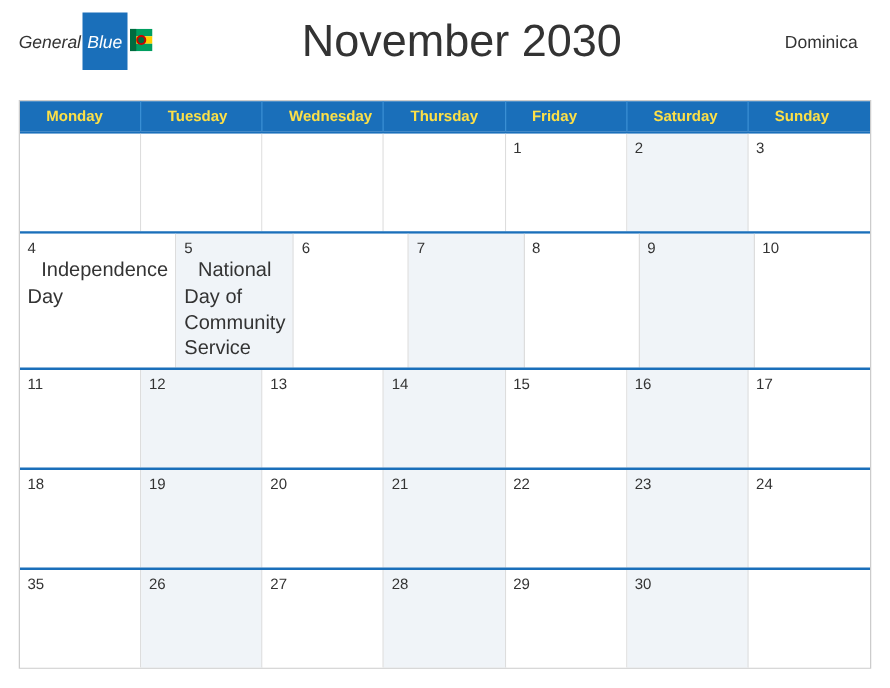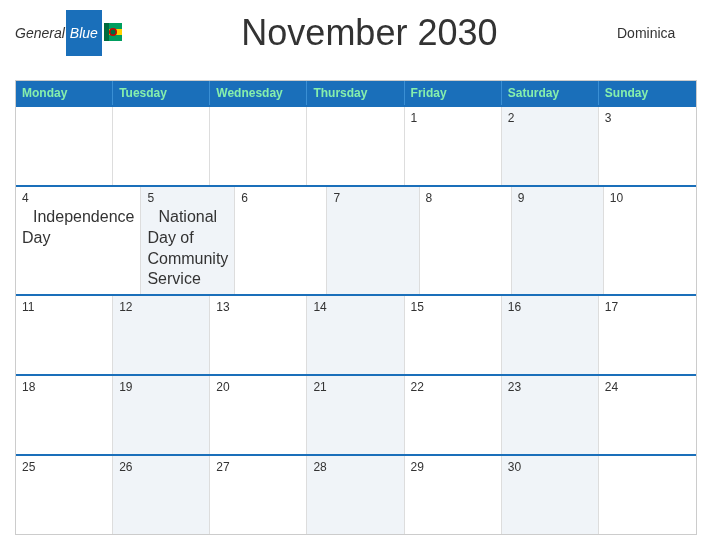--- a/index.html
+++ b/index.html
@@ -52,39 +52,40 @@
     .month-title {
       font-size: 36px;
       color: #333;
       font-weight: normal;
       text-align: center;
       flex: 1;
     }
     .country-name {
       font-size: 14px;
       color: #333;
-      text-align: left;
+      text-align: center;
       min-width: 80px;
     }
     .calendar {
       border: 1px solid #ccc;
       width: 100%;
     }
     .cal-header {
       display: grid;
       grid-template-columns: repeat(7, 1fr);
       background: #1a6fba;
     }
     .cal-header-cell {
-      color: #86efac;
+      color: #fde047;
       font-size: 12px;
       font-weight: bold;
       padding: 5px 6px;
       text-align: left;
       border-right: 1px solid #3a8fd4;
+      margin-left: 15px;
     }
     .cal-header-cell:last-child { border-right: none; }
     .cal-body {
       display: flex;
       flex-direction: column;
     }
     .cal-row {
       display: grid;
       grid-template-columns: repeat(7, 1fr);
       border-top: 2px solid #1a6fba;
@@ -223,21 +224,21 @@
           </div>
           <div class="cal-cell alt-bg">
             <span class="day-num">23</span>
           </div>
           <div class="cal-cell">
             <span class="day-num">24</span>
           </div>
         </div>
         <div class="cal-row">
           <div class="cal-cell">
-            <span class="day-num">25</span>
+            <span class="day-num">35</span>
           </div>
           <div class="cal-cell alt-bg">
             <span class="day-num">26</span>
           </div>
           <div class="cal-cell">
             <span class="day-num">27</span>
           </div>
           <div class="cal-cell alt-bg">
             <span class="day-num">28</span>
           </div>

